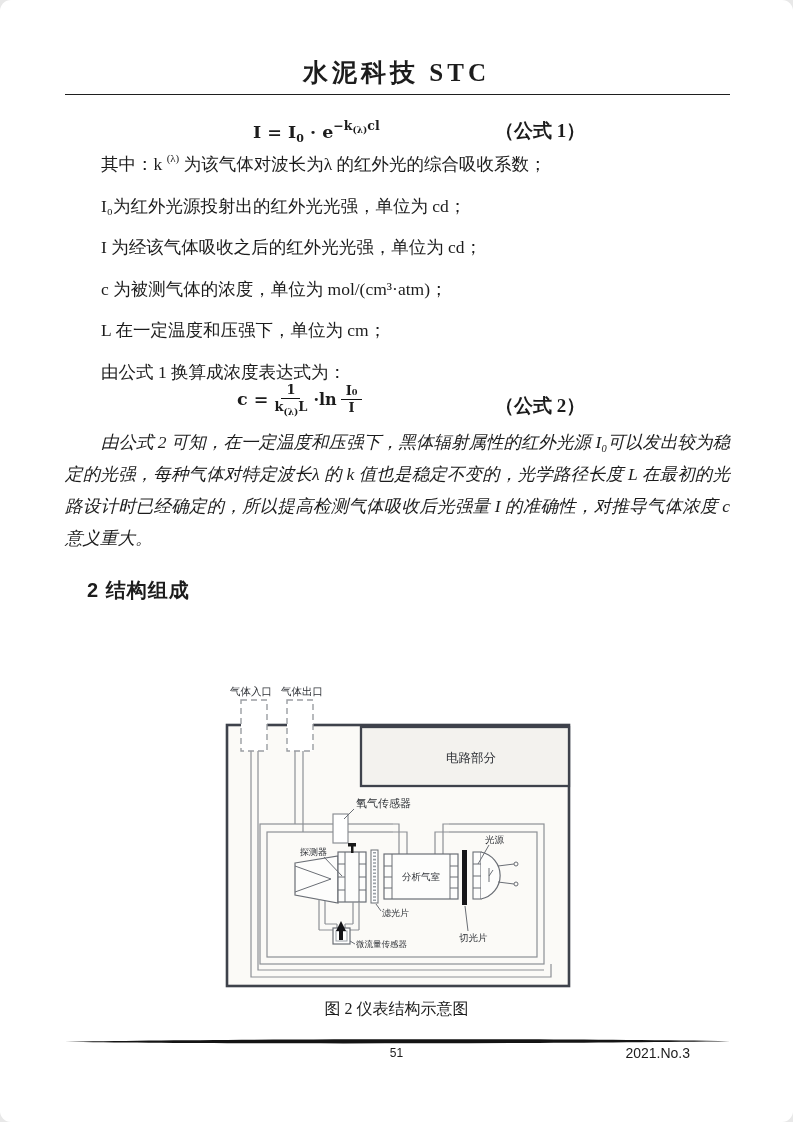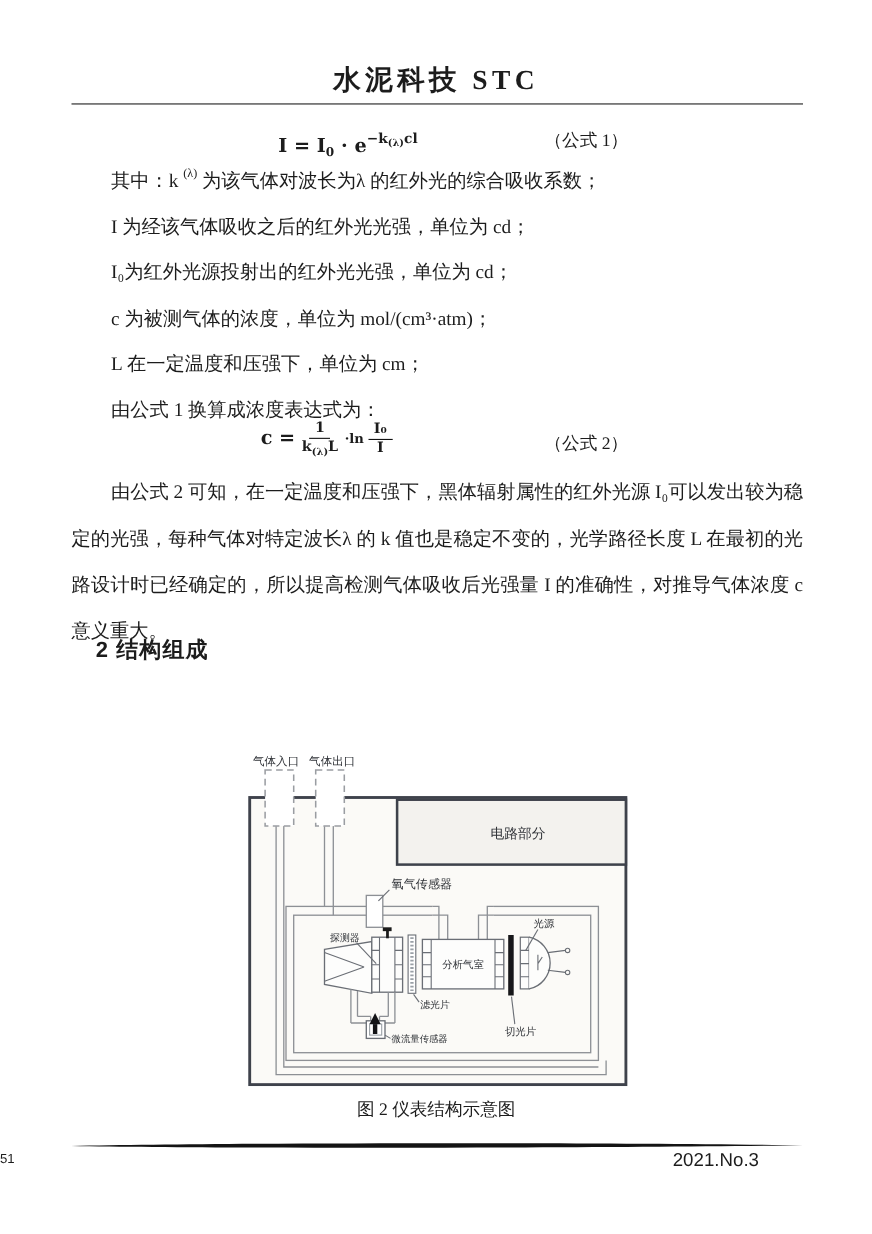--- a/index.html
+++ b/index.html
@@ -1,79 +1,79 @@
 <!DOCTYPE html>
 <html><head>
 <meta charset="utf-8">
 <style>
   html,body{margin:0;padding:0;background:#e8e8e8;}
   .page{position:relative;width:793px;height:1122px;background:#fff;margin:0 auto;
-        font-family:"Liberation Serif","DejaVu Serif",serif;color:#1c1c1c;overflow:hidden;}
+        font-family:"Liberation Serif","DejaVu Serif",serif;color:#1c1c1c;overflow:hidden;border-radius:11px;}
   .title{position:absolute;top:56px;left:0;width:100%;text-align:center;
          font-size:25px;font-weight:bold;letter-spacing:4px;}
   .hrule{position:absolute;top:94px;left:65px;width:665px;border-top:1.6px solid #1f1f1f;height:0;}
 
   .f-row{position:absolute;left:65px;width:665px;}
   .formula{font-weight:bold;font-size:17.5px;font-family:"DejaVu Serif",serif;white-space:nowrap;}
-  .ftag{font-size:16px;white-space:nowrap;}
+  .ftag{font-size:19px;white-space:nowrap;font-weight:bold;}
   #f1-row{top:106px;height:48px;}
   #f1-row .formula{position:absolute;left:188px;top:12px;}
   #f1-row .ftag{position:absolute;left:430px;top:12px;}
   .sub0{font-size:11px;vertical-align:-4px;}
   .exp{font-size:12.5px;vertical-align:8px;margin-top:29px;}
   .exp .expsub{font-size:9px;vertical-align:-3px;}
 
   .defs{position:absolute;top:152px;left:65px;width:665px;font-size:17.5px;}
   .def-line{height:41.6px;display:flex;align-items:flex-start;padding-left:36px;white-space:pre;}
   .def-line sub{font-size:11px;}
 
   #f2-row{top:380px;height:52px;}
   #f2-row .formula{position:absolute;left:172px;top:2px;display:flex;align-items:center;}
   #f2-row .ftag{position:absolute;left:430px;top:13px;}
   .frac{display:inline-flex;flex-direction:column;align-items:center;font-size:13px;
         line-height:1.2;margin:0 4px;}
   .frac .num{border-bottom:1.3px solid #111;padding:0 5px;}
   .frac .den{padding:0 2px;}
   .den sub{font-size:9px;}
-  .fmid{font-size:12px;}
+  .fmid{font-size:16px;}
 
-  .para{position:absolute;left:65px;width:665px;font-size:17.5px;line-height:42px;
-        text-align:justify;text-indent:2.05em;}
+  .para{position:absolute;left:65px;width:665px;font-size:17.5px;line-height:32px;
+        text-align:justify;text-indent:2.05em;font-style:italic;}
   #para1{top:426px;}
   .h2{position:absolute;top:577px;left:65px;font-family:"Liberation Sans","DejaVu Sans",sans-serif;
       font-size:20px;font-weight:bold;letter-spacing:1px;margin-left:22px;}
   #para2{top:612px;}
 
   .figwrap{position:absolute;top:680px;left:221px;width:376px;height:318px;}
   .figwrap svg text{font-family:"Liberation Sans","DejaVu Sans",sans-serif;fill:#2f3237;}
   .caption{position:absolute;top:999px;left:0;width:100%;text-align:center;font-size:16px;}
 
   .footer-rule{position:absolute;top:1038px;left:65px;width:665px;height:7px;}
-  .page-num{position:absolute;top:1046px;left:0;width:100%;font-size:12px;
+  .page-num{position:absolute;top:1046px;left:0;width:100%;text-align:center;font-size:12px;
             font-family:"Liberation Sans","DejaVu Sans",sans-serif;}
-  .issue{position:absolute;top:1045px;left:65px;width:625px;text-align:right;font-size:17px;
+  .issue{position:absolute;top:1045px;left:65px;width:625px;text-align:right;font-size:14px;
          font-family:"Liberation Sans","DejaVu Sans",sans-serif;}
 </style>
 </head>
 <body>
 
 <div class="page">
 
   <div class="title">水泥科技 STC</div>
   <div class="hrule"></div>
 
   <div class="f-row" id="f1-row">
     <span class="formula"><span>I = I</span><span class="sub0">0</span><span> · e</span><span class="exp"><span>−k</span><span class="expsub">(λ)</span><span>cl</span></span></span>
     <span class="ftag">（公式 1）</span>
   </div>
 
   <div class="defs">
     <div class="def-line"><span>其中：k </span><sub>(λ)</sub><span> 为该气体对波长为λ 的红外光的综合吸收系数；</span></div>
+    <div class="def-line">I₀为红外光源投射出的红外光光强，单位为 cd；</div>
     <div class="def-line">I 为经该气体吸收之后的红外光光强，单位为 cd；</div>
-    <div class="def-line">I₀为红外光源投射出的红外光光强，单位为 cd；</div>
     <div class="def-line">c 为被测气体的浓度，单位为 mol/(cm³·atm)；</div>
     <div class="def-line">L 在一定温度和压强下，单位为 cm；</div>
     <div class="def-line">由公式 1 换算成浓度表达式为：</div>
   </div>
 
   <div class="f-row" id="f2-row">
     <span class="formula">
       <span>c = </span>
       <span class="frac">
         <span class="num">1</span>

